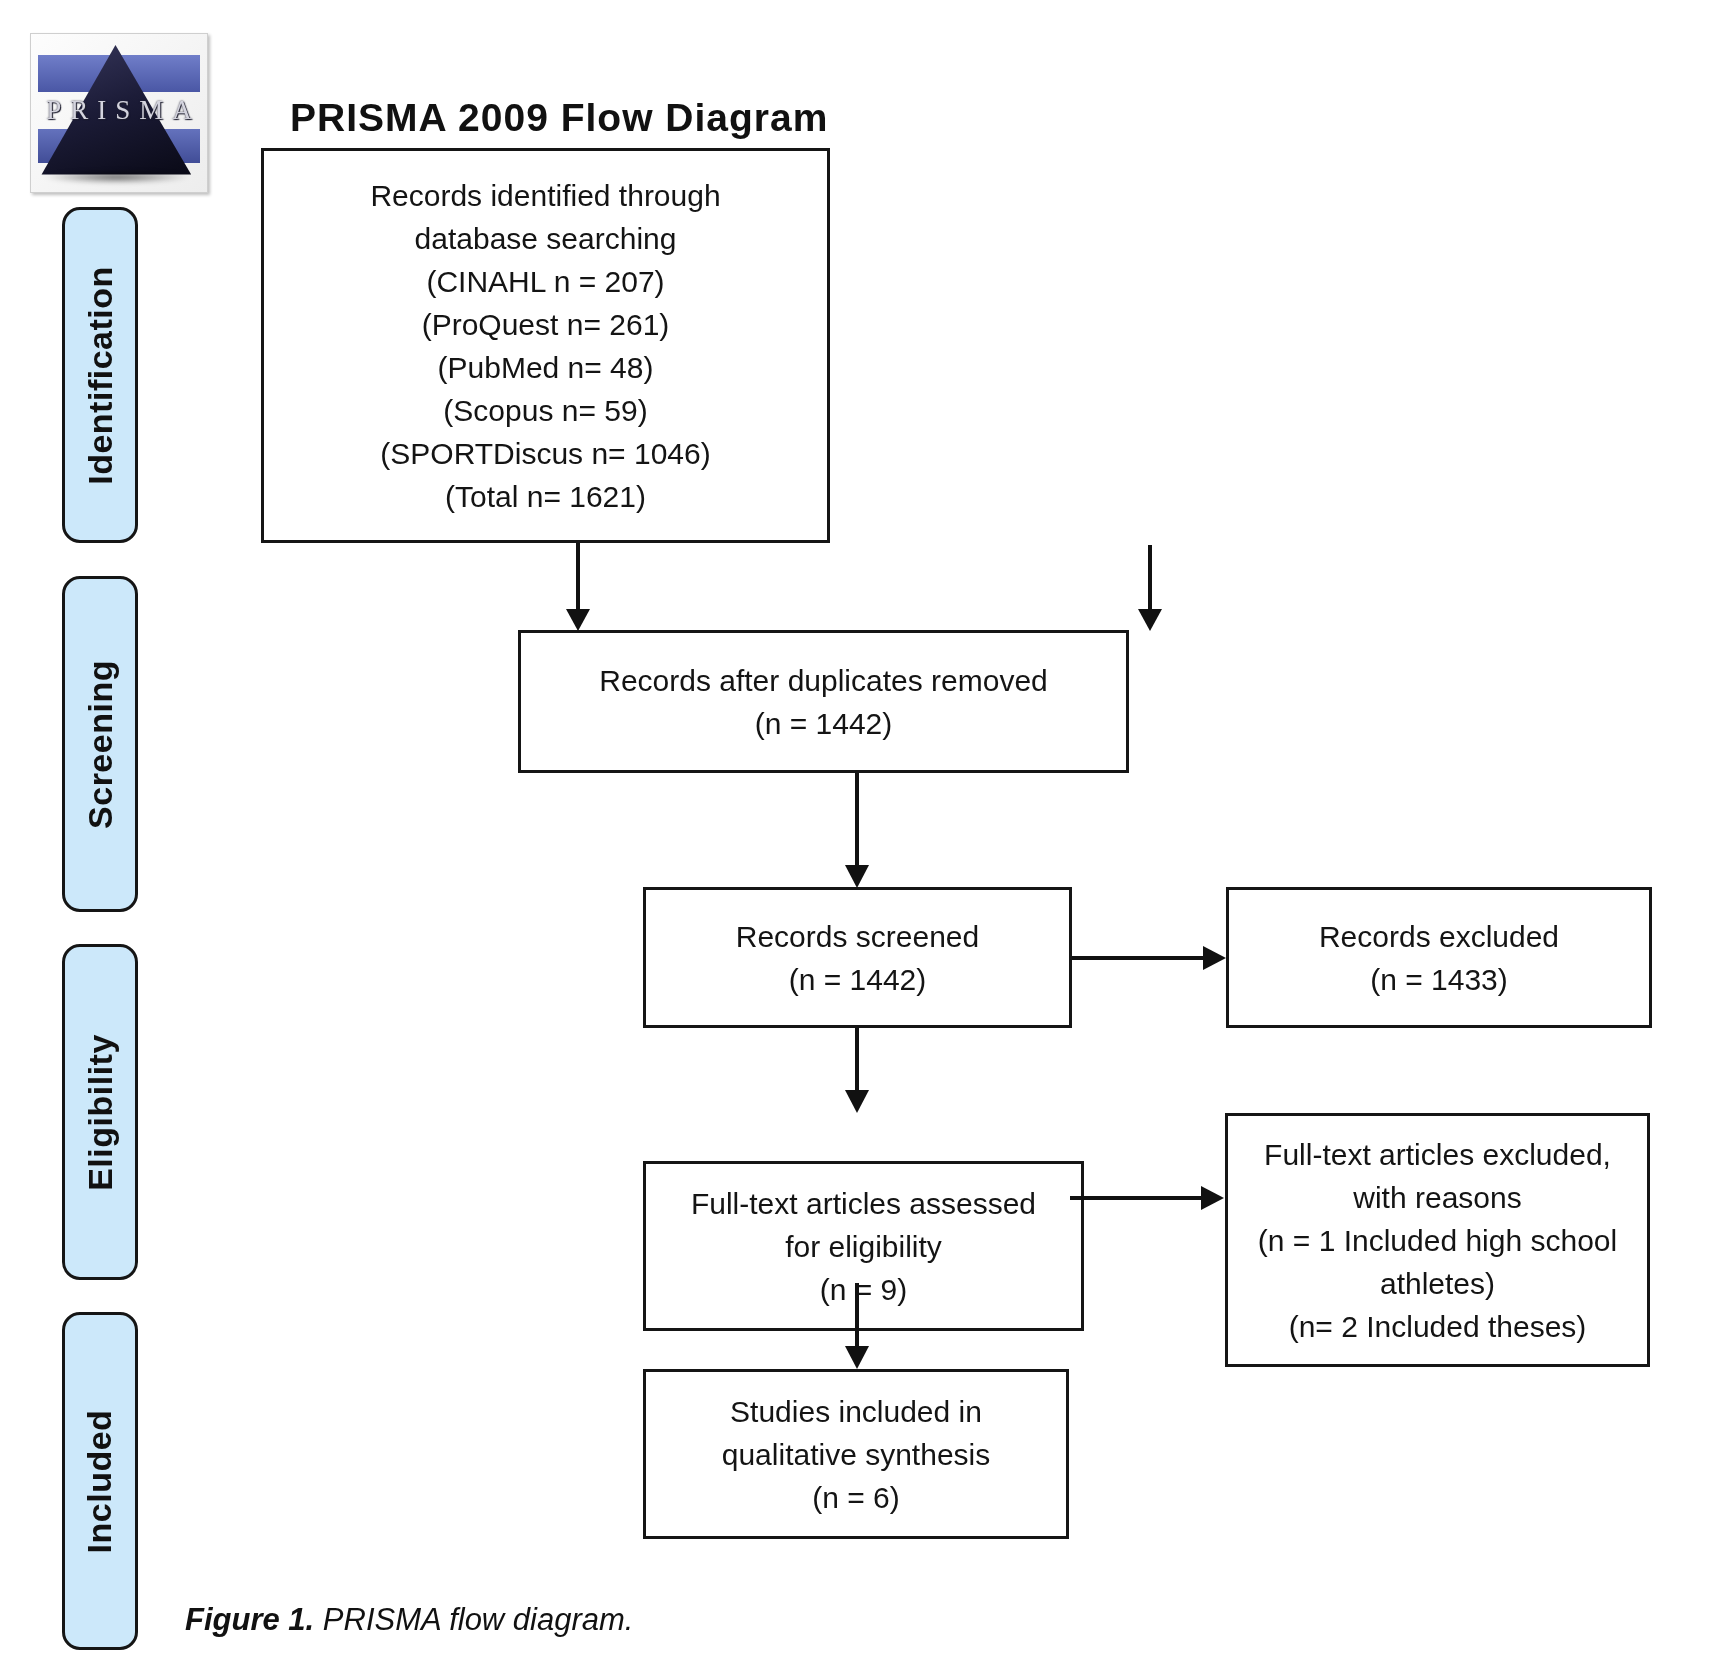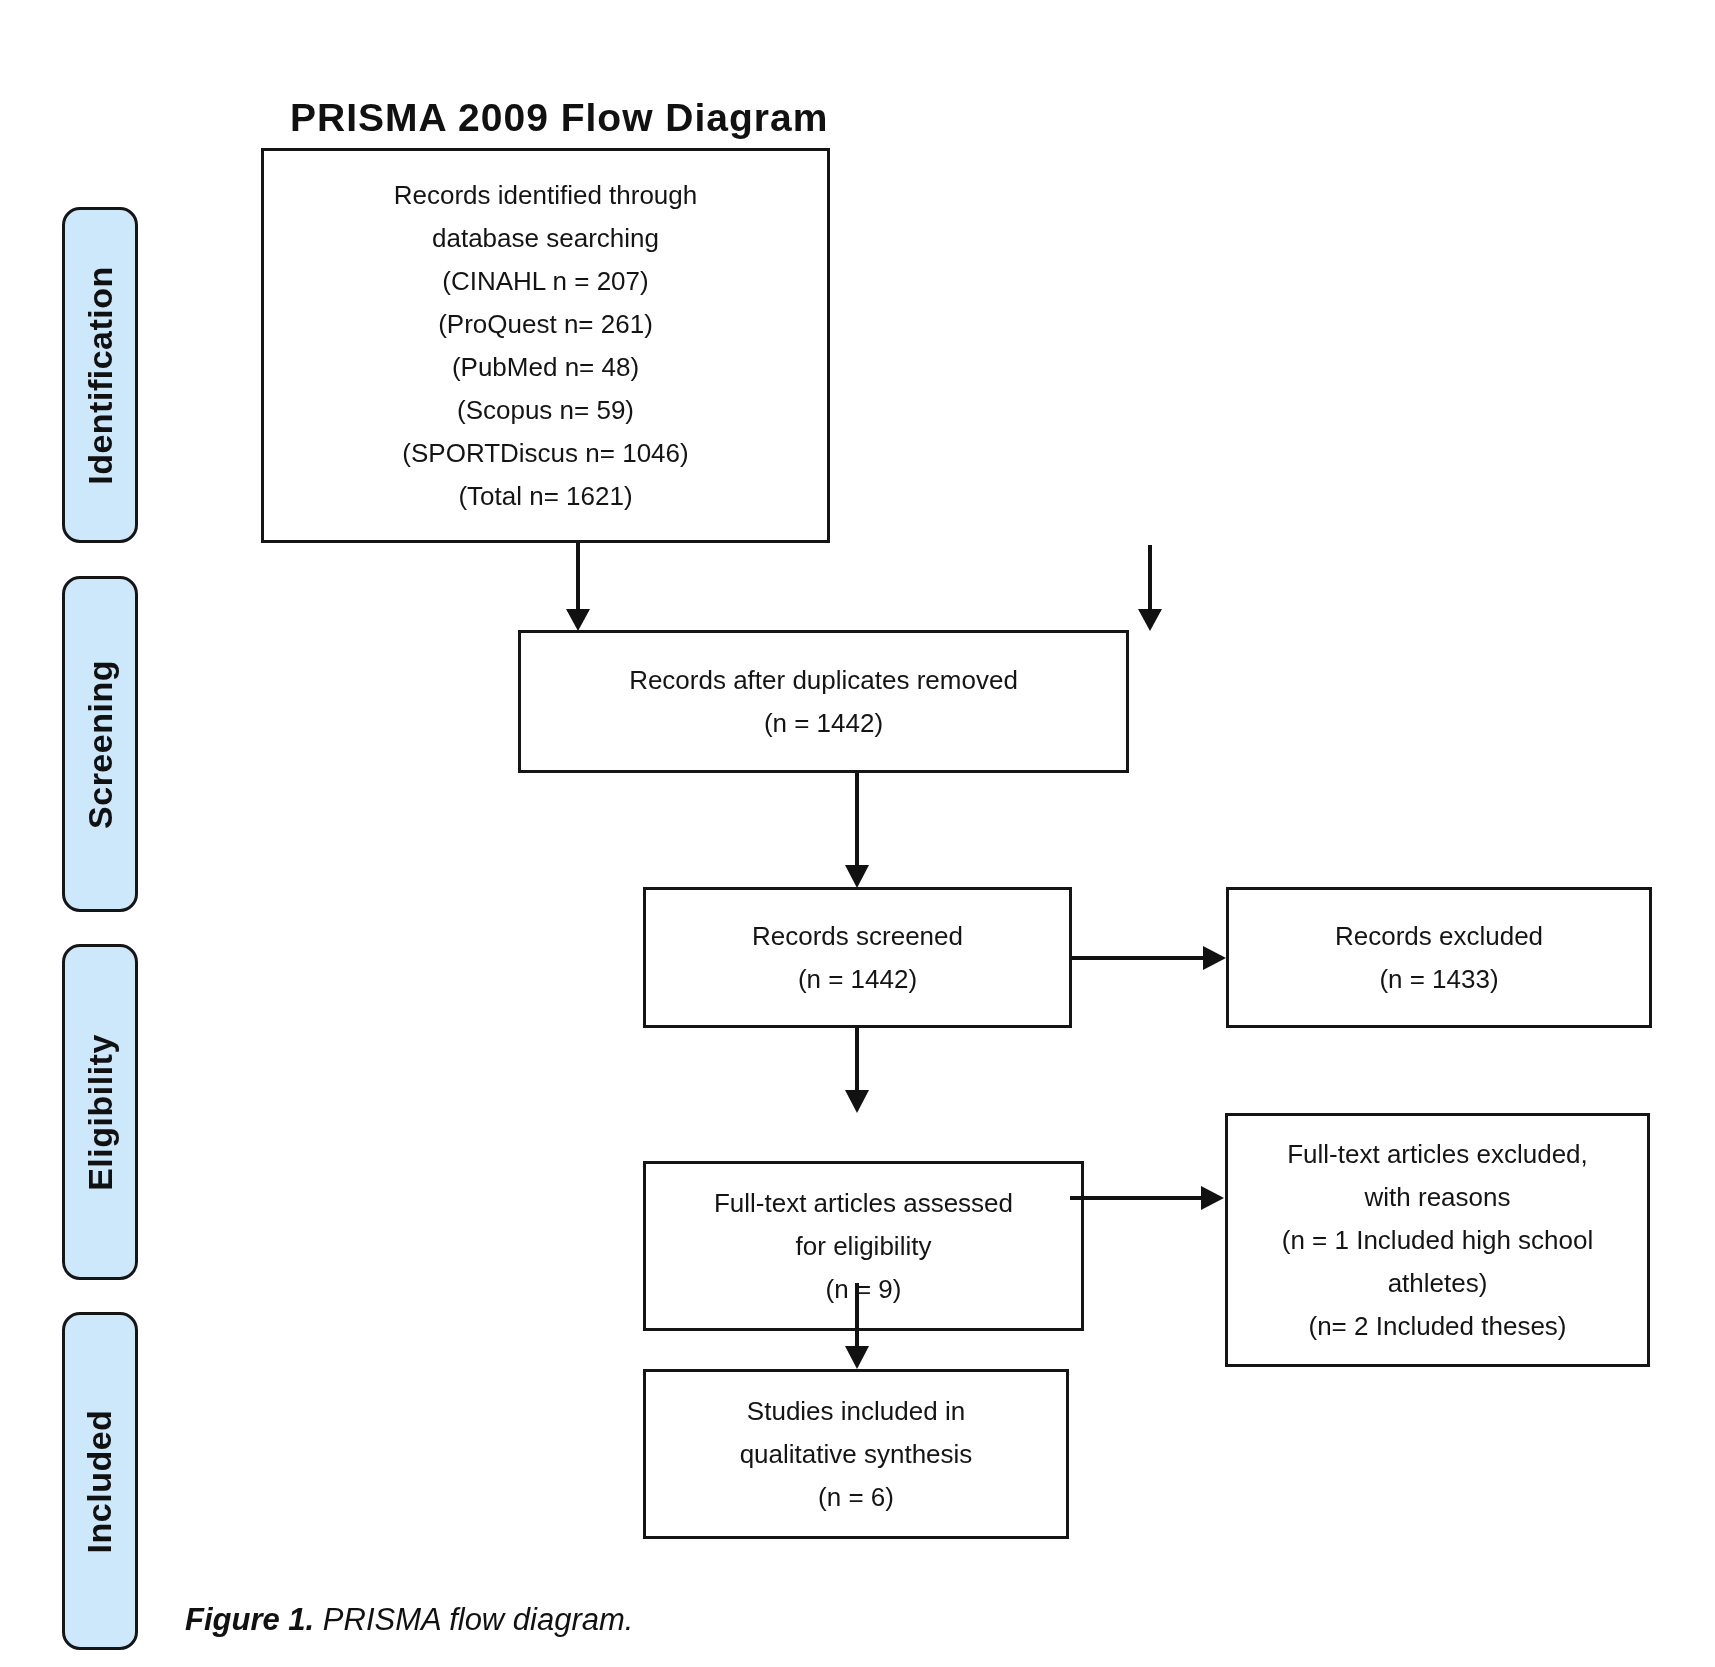--- a/index.html
+++ b/index.html
@@ -75,21 +75,21 @@
     position: absolute;
     background: #ffffff;
     border: 3px solid #151515;
     box-sizing: border-box;
     display: flex; align-items: center; justify-content: center;
   }
   .fbox .fbox-text {
     width: 100%;
     text-align: center;
     white-space: pre-line;
-    font-size: 26px; line-height: 43px; color: #141414;
+    font-size: 30px; line-height: 43px; color: #141414;
   }
   .box-identified  { left: 261px;  top: 148px;  width: 569px; height: 395px; }
   .box-additional  { left: 899px;  top: 345px;  width: 554px; height: 200px; }
   .box-duplicates  { left: 518px;  top: 630px;  width: 611px; height: 143px; }
   .box-screened    { left: 643px;  top: 887px;  width: 429px; height: 141px; }
   .box-excluded    { left: 1226px; top: 887px;  width: 426px; height: 141px; }
   .box-fulltext    { left: 643px;  top: 1113px; width: 441px; height: 170px; margin-top: 48px; }
   .box-ft-excluded { left: 1225px; top: 1113px; width: 425px; height: 254px; }
   .box-included    { left: 643px;  top: 1369px; width: 426px; height: 170px; }
 
@@ -104,20 +104,27 @@
     font-size: 31px; font-style: italic; color: #111111;
     white-space: pre;
   }
   .caption .cap-label { font-weight: bold; }
 </style>
 </head>
 <body>
 
 <div id="canvas">
 
+  <div class="logo">
+    <div class="band band-top"></div>
+    <div class="band band-bottom"></div>
+    <div class="triangle"></div>
+    <div class="tri-shadow"></div>
+    <div class="logo-word">PRISMA</div>
+  </div>
 
   <div class="title">PRISMA 2009 Flow Diagram</div>
 
   <div class="tab tab-identification">
     <span>Identification</span>
   </div>
   <div class="tab tab-screening">
     <span>Screening</span>
   </div>
   <div class="tab tab-eligibility">

